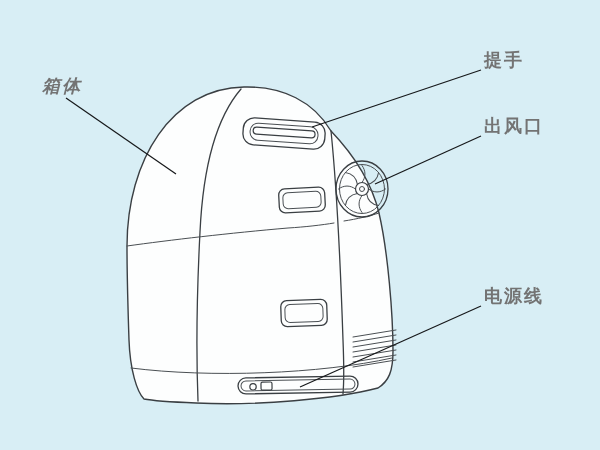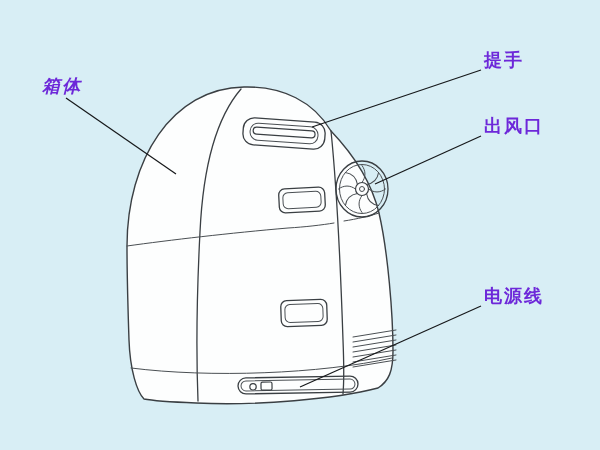--- a/index.html
+++ b/index.html
@@ -17,21 +17,21 @@
   .stage svg {
     position: absolute;
     left: 0;
     top: 0;
   }
   .callout {
     position: absolute;
     font-size: 18px;
     font-weight: 600;
     letter-spacing: 2px;
-    color: #6d28d9;
+    color: #737373;
     white-space: nowrap;
     user-select: none;
   }
   .outline { fill: none; stroke: #3a3f43; stroke-width: 1.3; stroke-linecap: round; stroke-linejoin: round; }
   .body-fill { fill: #fdfefe; stroke: #3a3f43; stroke-width: 1.4; stroke-linejoin: round; }
   .thin { fill: none; stroke: #4a4f53; stroke-width: 1; stroke-linecap: round; }
   .leader { stroke: #16181a; stroke-width: 1.2; fill: none; }
   .white-fill { fill: #fdfefe; stroke: #3a3f43; stroke-width: 1.2; }
 </style>
 </head>

